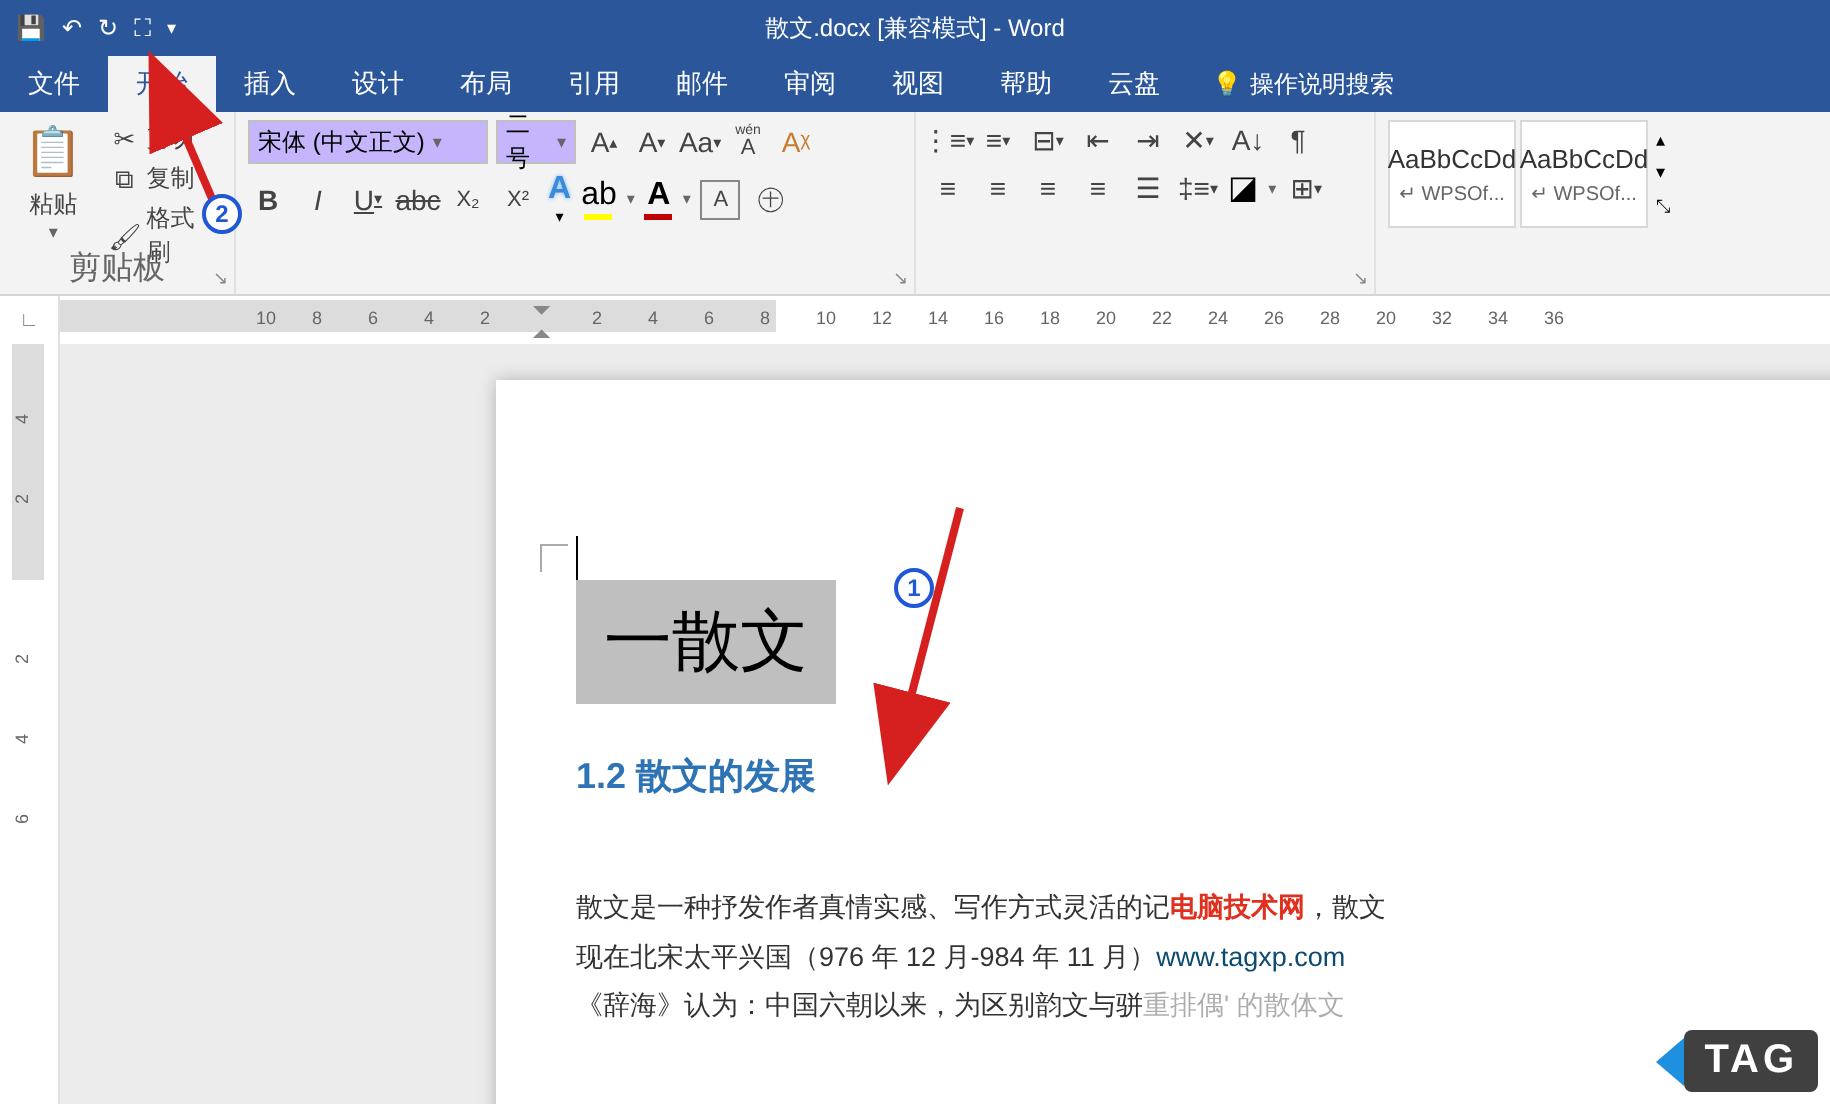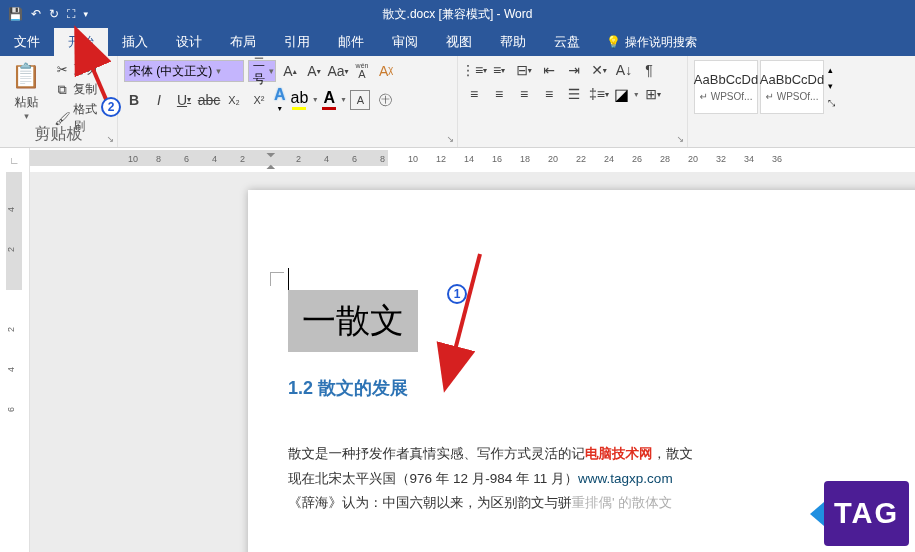--- a/index.html
+++ b/index.html
@@ -76,21 +76,21 @@
 .body-text { font-size: 13.5px; color: #333; margin-top: 18px; line-height: 1.8; }
 .body-text .inline-red { color: #e03020; font-weight: bold; }
 .body-text .inline-blue { color: #0c4a6e; }
 
 
 .arrow { position: absolute; pointer-events: none; }
 .circle-num { position: absolute; width: 20px; height: 20px; border: 2px solid #1f57d6; border-radius: 50%; background: #fff; color: #1f57d6; font-size: 12px; font-weight: bold; display: flex; align-items: center; justify-content: center; }
 
 
 .tag-wm { position: absolute; right: 6px; bottom: 6px; display: flex; align-items: center; }
-.tag-wm .box { background: #4c1d95; color: #fff; font-weight: bold; font-size: 29px; padding: 16px 10px; border-radius: 4px; letter-spacing: 2px; }
+.tag-wm .box { background: #404040; color: #fff; font-weight: bold; font-size: 20px; padding: 4px 10px; border-radius: 4px; letter-spacing: 2px; }
 .tag-wm .tri { width: 0; height: 0; border-top: 12px solid transparent; border-bottom: 12px solid transparent; border-right: 14px solid #1f8fe0; }
 
 .dlg-launch { position:absolute; right:3px; bottom:3px; font-size:9px; color:#888; cursor:pointer; }
 </style>
 </head>
 <body>
 
 <div class="titlebar">
   <div class="qat">
     <span>💾</span>
@@ -149,21 +149,21 @@
     <span class="dlg-launch">↘</span>
   </div>
 
   <div class="group" style="width:340px;">
     <div style="display:flex;flex-direction:column;">
       <div class="font-row1">
         <div class="combo" style="width:120px;">
             <span>宋体 (中文正文)</span>
             <span class="arr">▾</span>
           </div>
-        <div class="combo" style="width:28px;">
+        <div class="combo" style="width:40px;">
             <span>二号</span>
             <span class="arr">▾</span>
           </div>
         <span class="ic-btn">A<sup style="font-size:8px;">▴</sup></span>
         <span class="ic-btn">A<sup style="font-size:8px;">▾</sup></span>
         <span class="ic-btn">Aa<span style="font-size:8px;">▾</span></span>
         <span class="ic-btn sm" style="display:flex;flex-direction:column;line-height:1;">
             <span style="font-size:7px;">wén</span>
             <span>A</span>
           </span>

